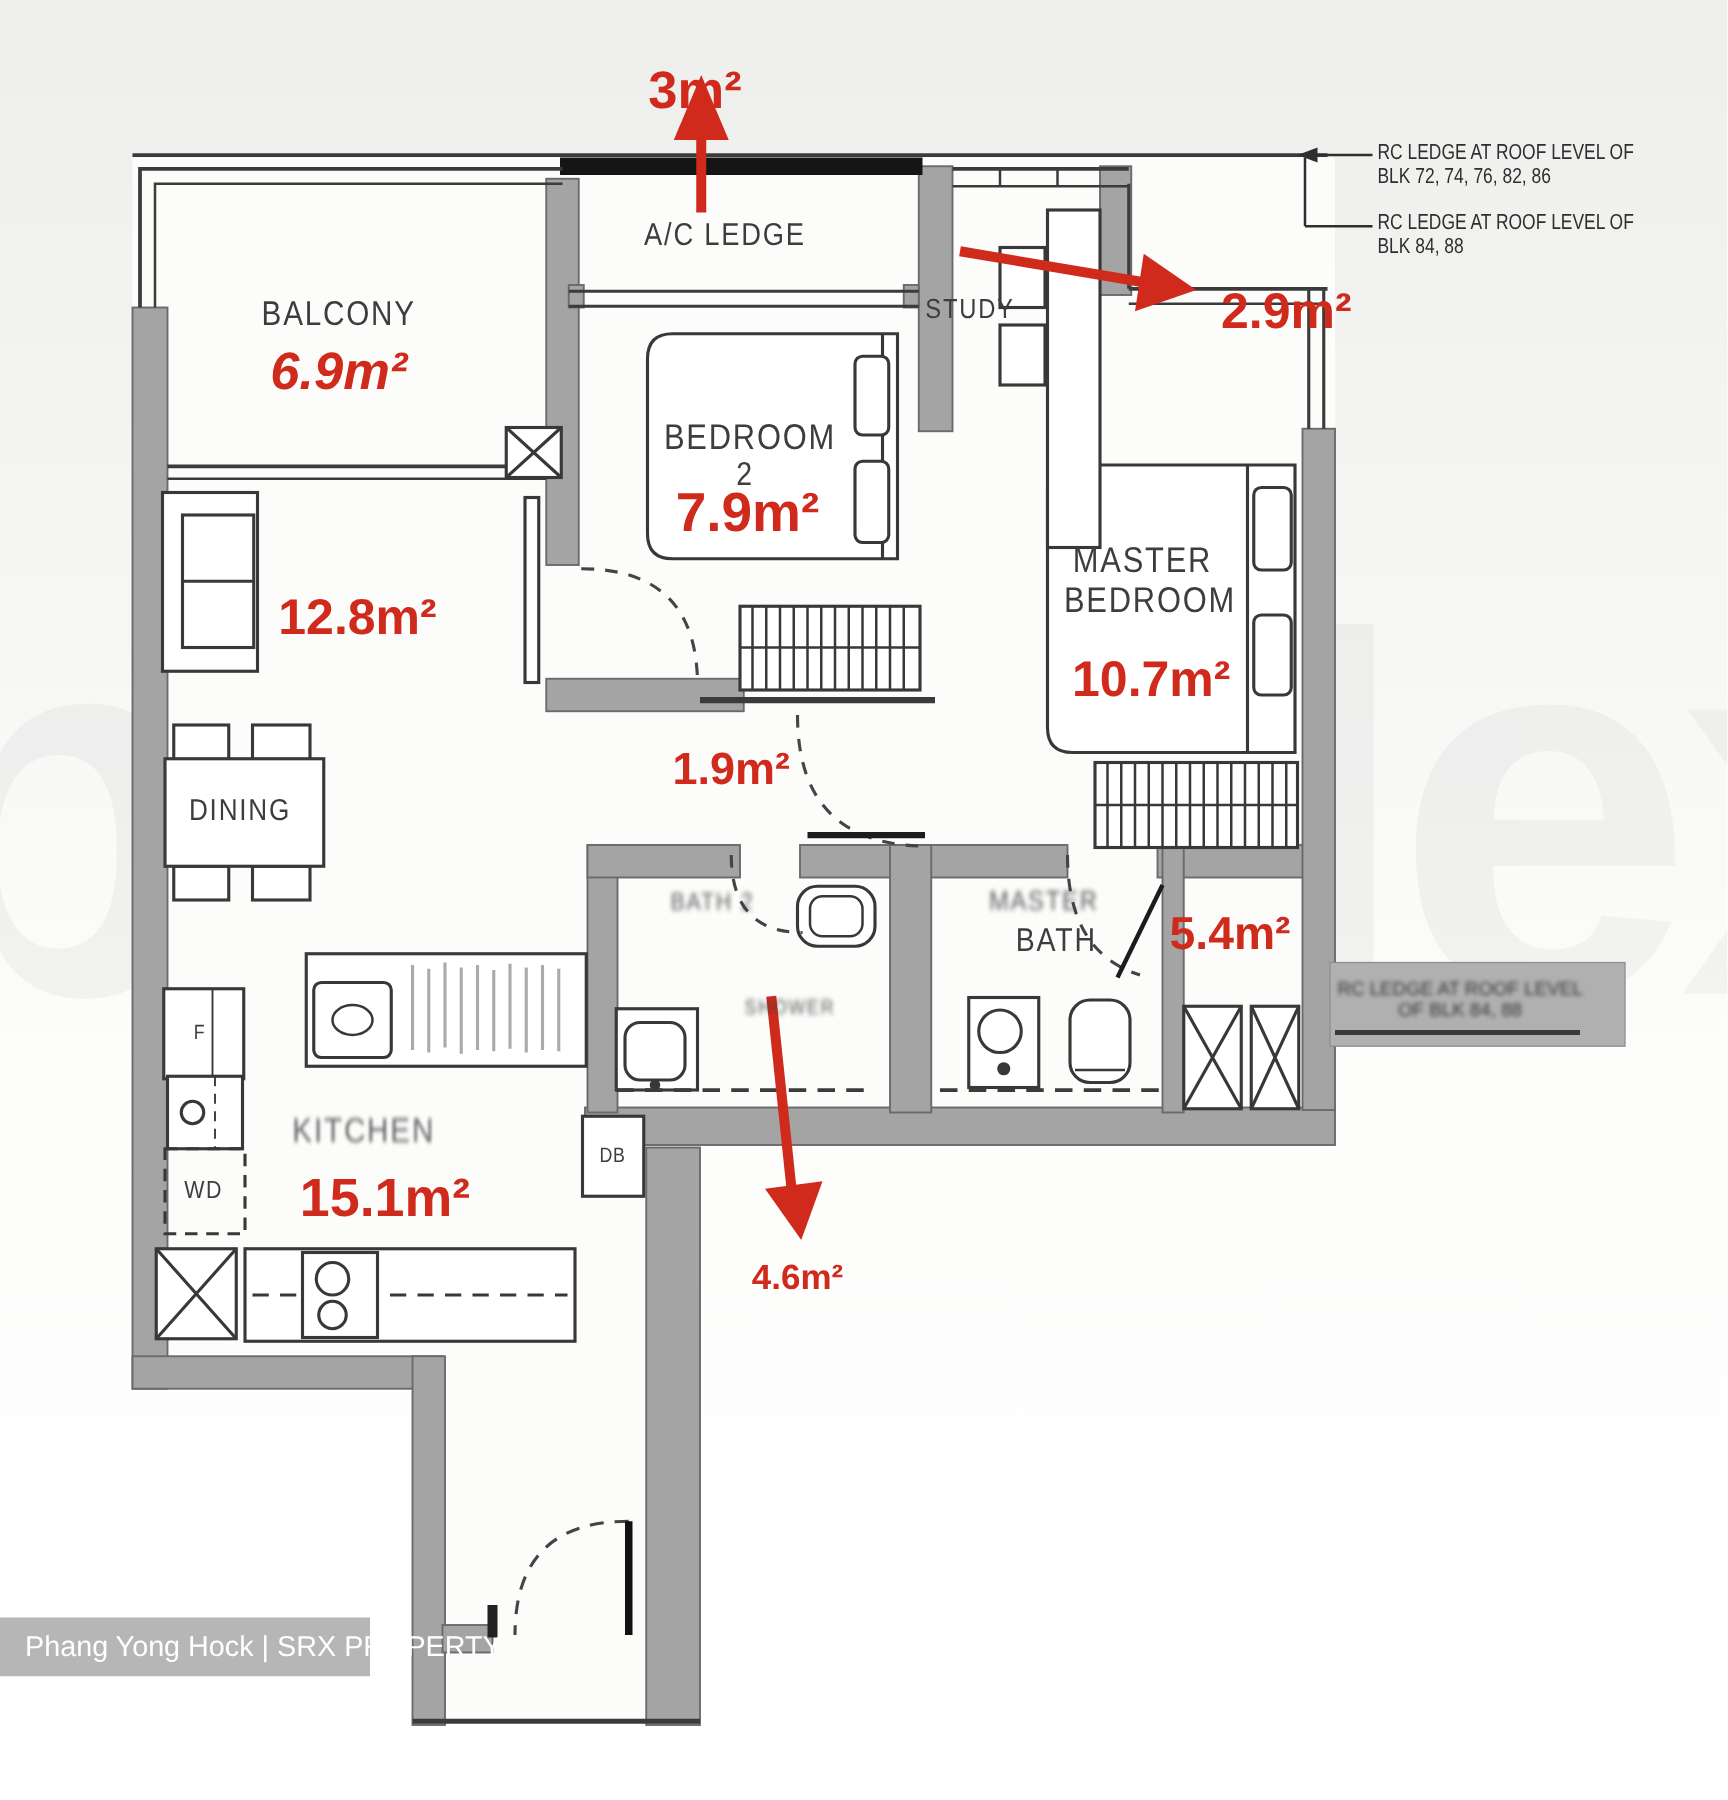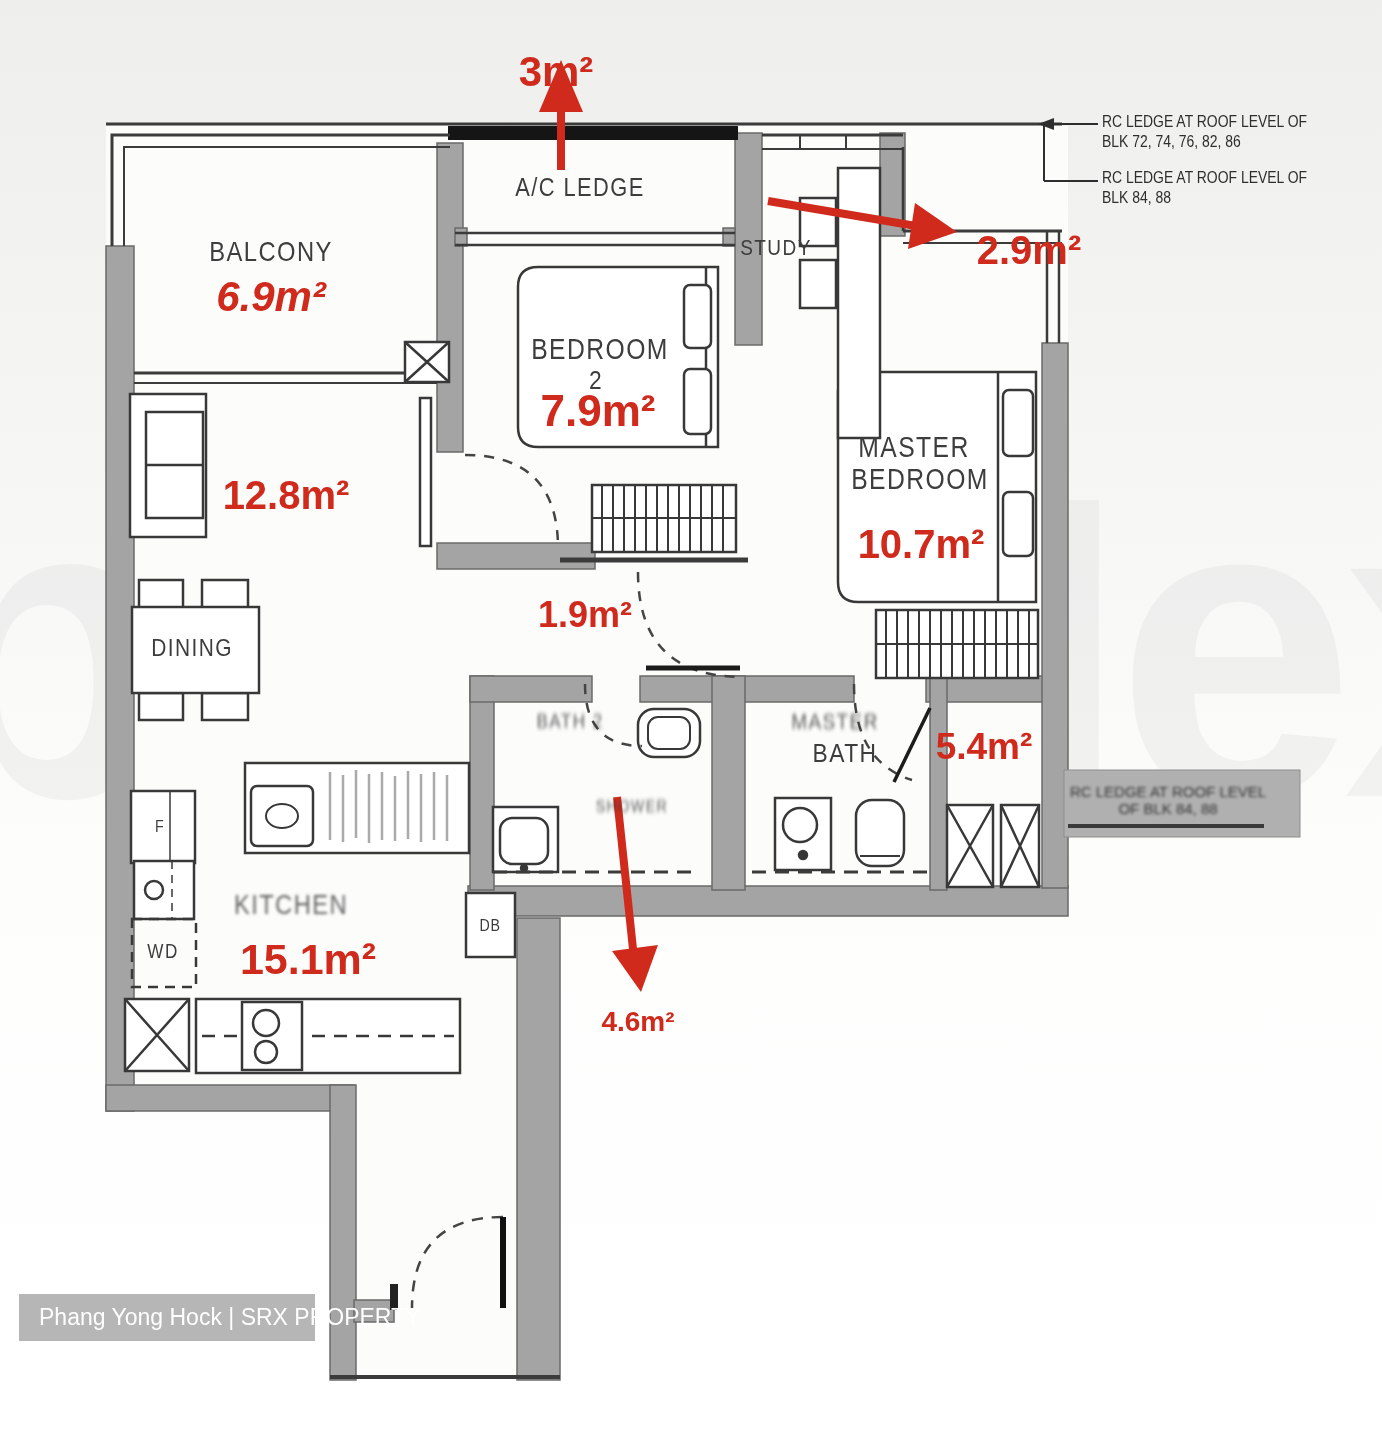--- a/index.html
+++ b/index.html
@@ -13,21 +13,21 @@
     letter-spacing:1.5px;white-space:nowrap;}
   .red{position:absolute;transform:translate(-50%,-50%);color:#cf2a1c;font-weight:bold;
     white-space:nowrap;letter-spacing:0;}
   .blur1{filter:blur(1.4px);opacity:.8;}
   .blur2{filter:blur(1.8px);opacity:.85;}
   .noteblock{position:absolute;color:#2e2e2e;font-size:17px;line-height:19px;
     transform:scale(.82,1.02);transform-origin:0 0;white-space:nowrap;letter-spacing:0;}
   .sideledge{position:absolute;color:#222;font-size:15px;line-height:17px;text-align:center;
     transform:translate(-50%,-50%);white-space:nowrap;}
   #credit{position:absolute;left:0;top:1294px;width:296px;height:47px;background:#b6b6b6;
-    color:#fff;font-size:23px;line-height:47px;padding-left:20px;box-sizing:border-box;white-space:nowrap;margin-left:19px;}
+    color:#fff;font-size:23px;line-height:47px;padding-left:20px;box-sizing:border-box;white-space:nowrap;}
 </style>
 </head>
 <body>
 
 <div id="stage">
 
   <div id="bgwm">propNex</div>
 
   <svg width="1382" height="1440" viewBox="0 0 1382 1440">
 

